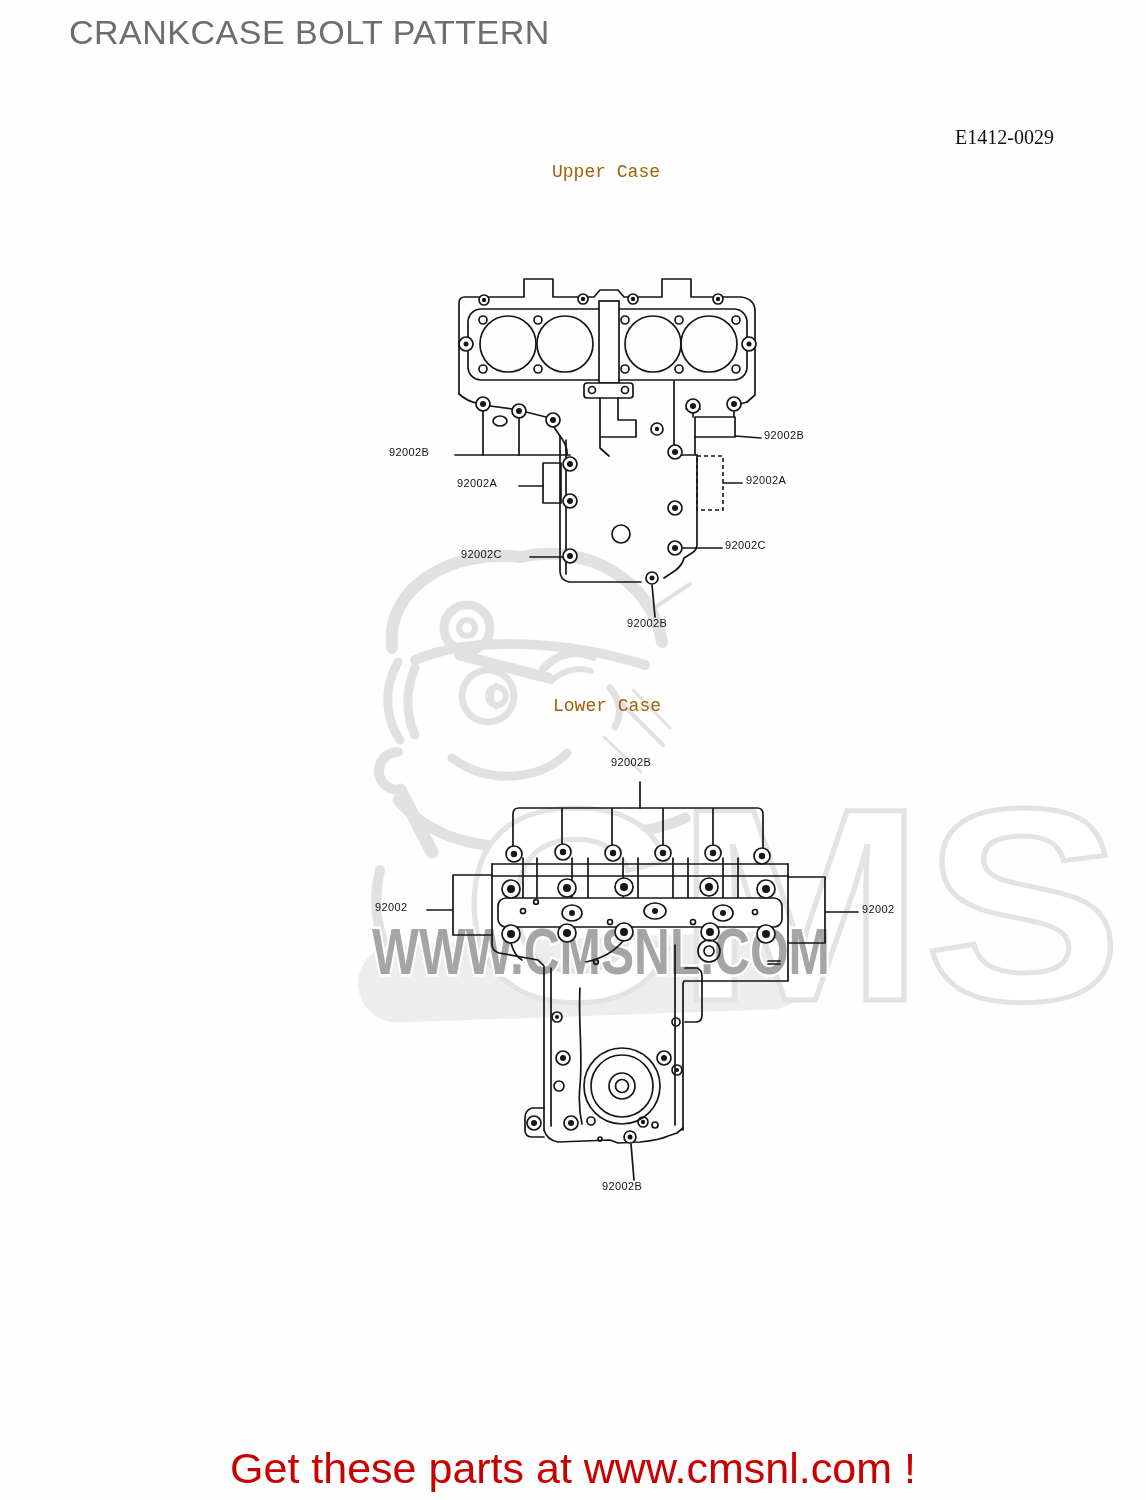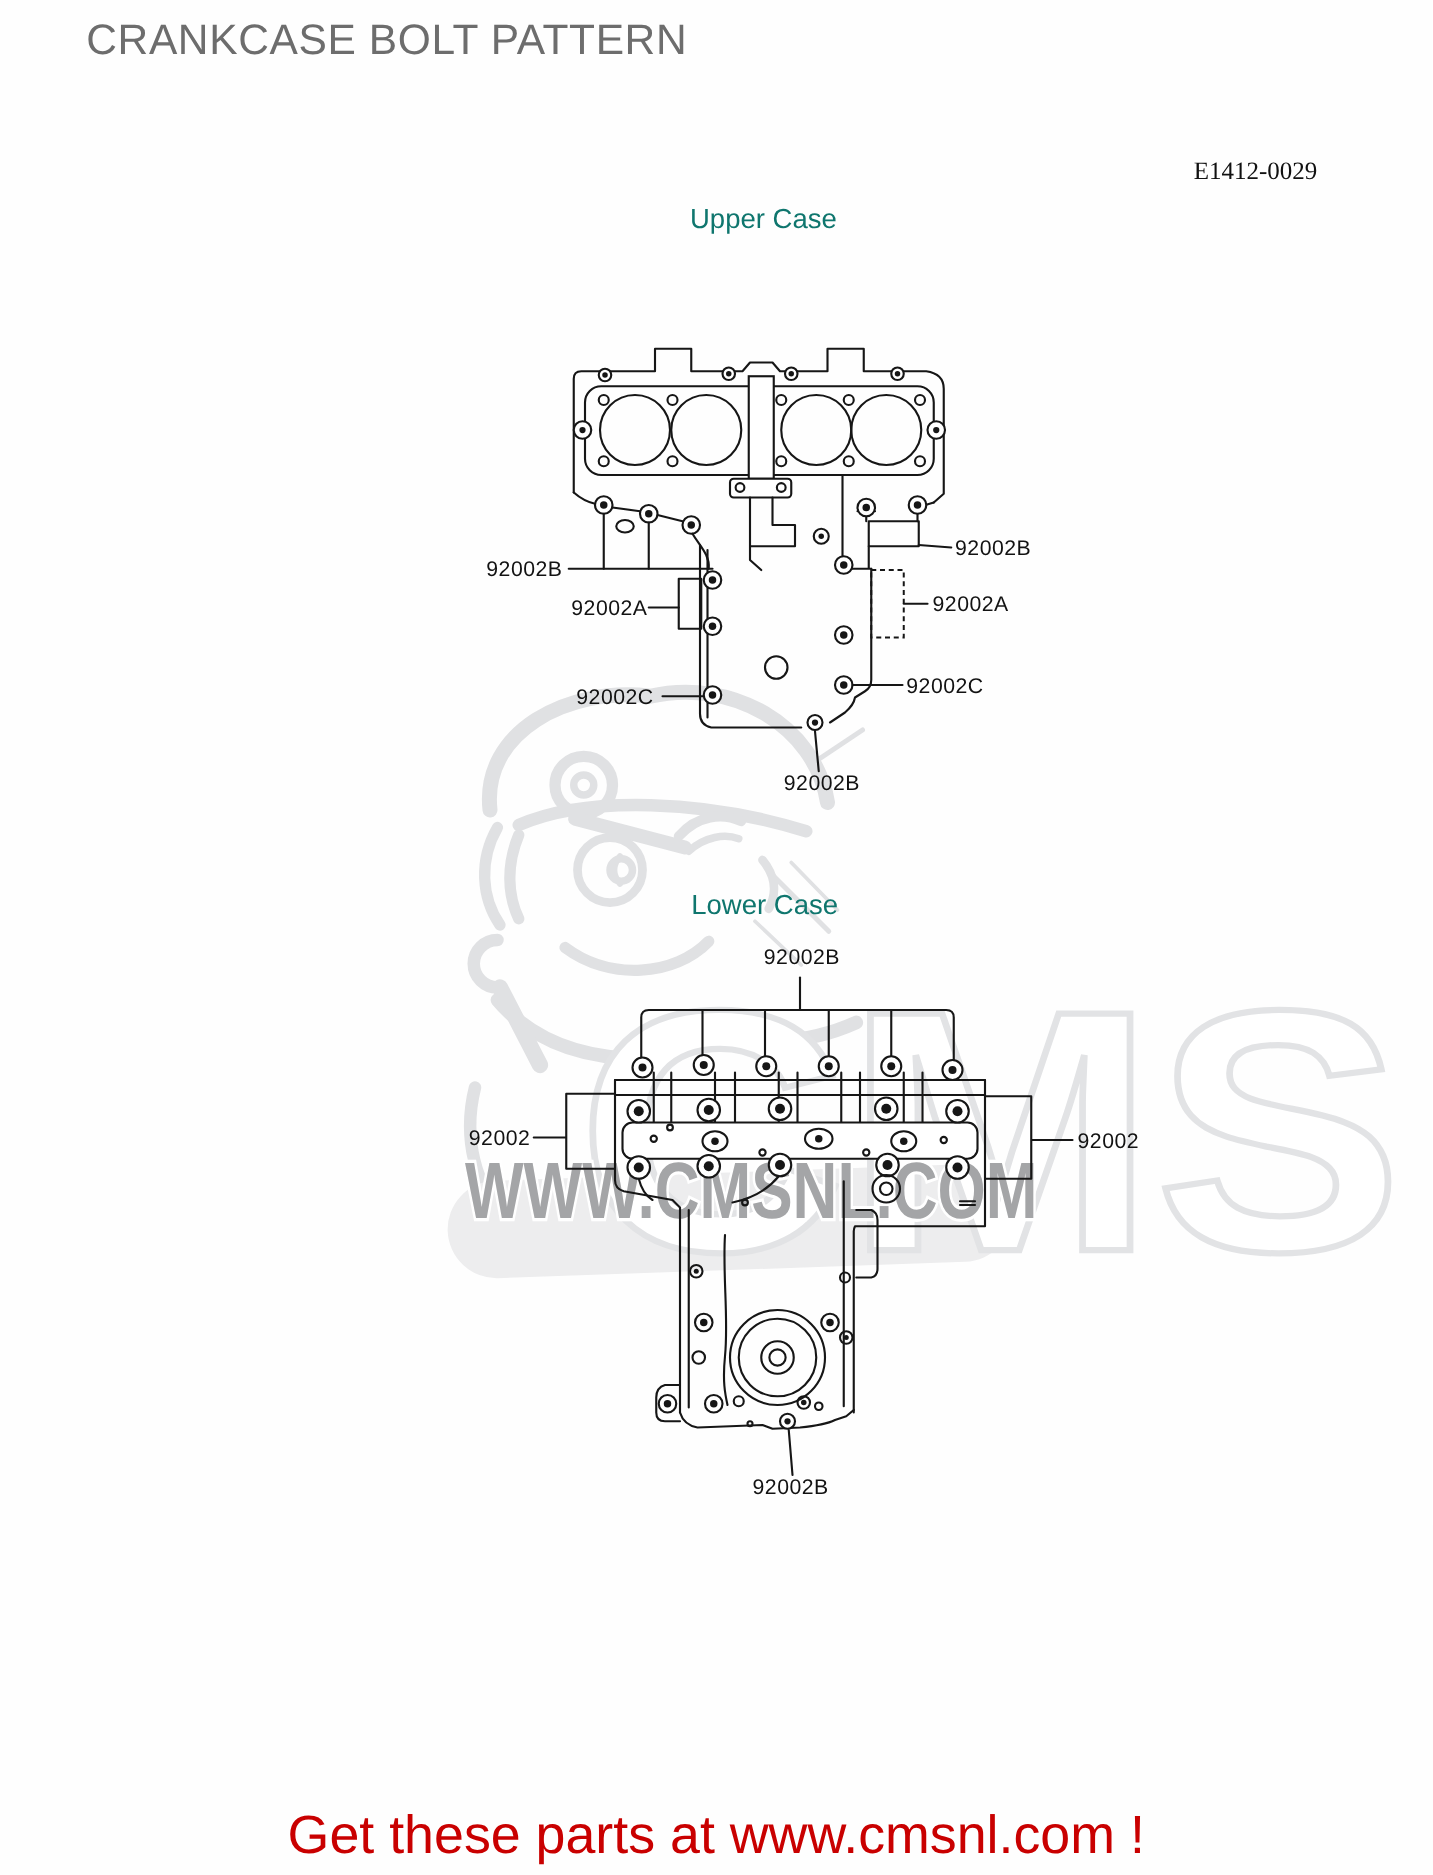--- a/index.html
+++ b/index.html
@@ -5,24 +5,24 @@
   html,body{margin:0;padding:0;background:#ffffff;}
   .page{position:relative;width:1146px;height:1500px;background:#fefefe;overflow:hidden;
         font-family:"Liberation Sans",sans-serif;}
   .layer{position:absolute;left:0;top:0;width:1146px;height:1500px;pointer-events:none;}
   .wm-layer{z-index:1;}
   .art-layer{z-index:2;}
   .page-title{position:absolute;left:22px;top:13px;font-size:34px;color:#6d6d6d;
               letter-spacing:.5px;z-index:4;white-space:nowrap;margin-left:47px;}
   .drawing-code{position:absolute;left:955px;top:126px;font-size:20px;color:#111;
                 font-family:"Liberation Serif",serif;z-index:4;white-space:nowrap;}
-  .caption{position:absolute;font-size:22px;color:#0f766e;z-index:4;white-space:nowrap;}
+  .caption{position:absolute;font-size:18px;color:#a16207;z-index:4;white-space:nowrap;font-family:Liberation Mono, monospace;}
   .cap-upper{left:552px;top:162px;}
-  .cap-lower{left:553px;top:711px;}
-  .plabel{position:absolute;font-size:17px;color:#121212;letter-spacing:.4px;
+  .cap-lower{left:553px;top:696px;}
+  .plabel{position:absolute;font-size:11px;color:#121212;letter-spacing:.4px;
           z-index:3;white-space:nowrap;}
   .footer{position:absolute;left:0;top:1444px;width:1146px;text-align:center;
           font-size:43px;color:#c90000;z-index:4;white-space:nowrap;}
   
   .ln{fill:none;stroke:#161616;stroke-width:1.7;stroke-linecap:round;stroke-linejoin:round;}
   .lw{fill:#ffffff;stroke:#161616;stroke-width:1.7;}
   .dash{fill:none;stroke:#161616;stroke-width:1.6;stroke-dasharray:4 3;}
   .dot{fill:#161616;stroke:none;}
   
   .wm{fill:none;stroke:#e0e1e3;stroke-linecap:round;stroke-linejoin:round;}

